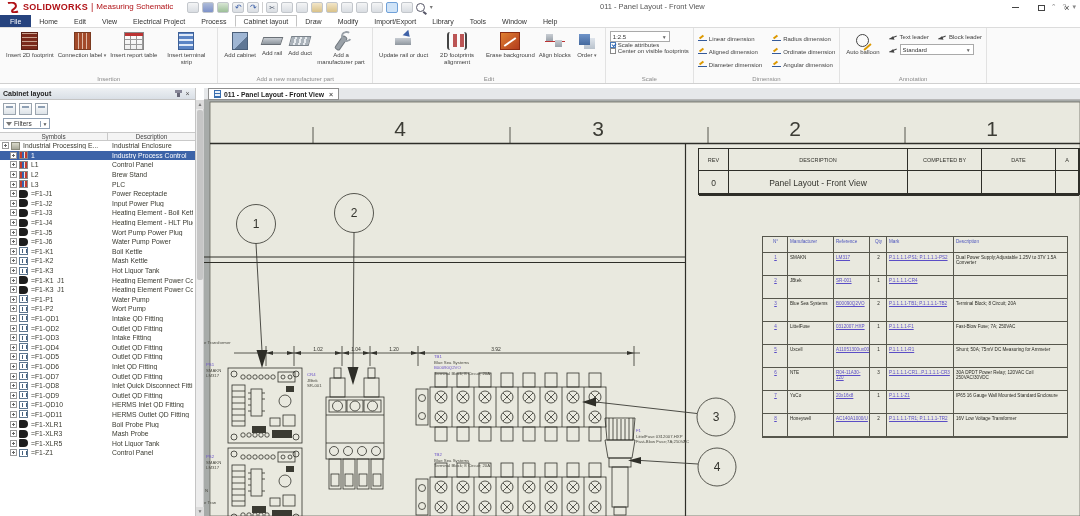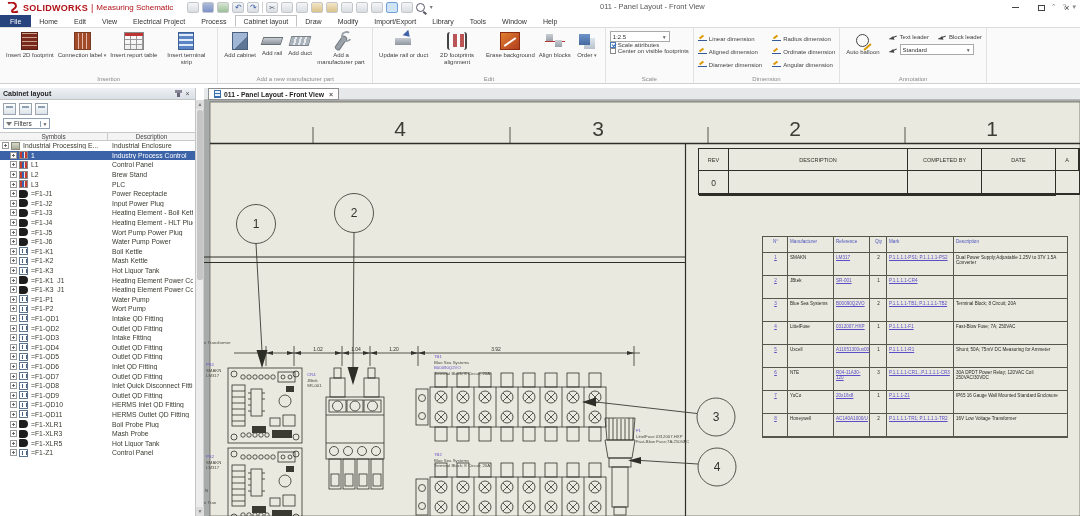--- a/index.html
+++ b/index.html
@@ -1,21 +1,21 @@
 <!DOCTYPE html>
 <html><head>
 <meta charset="utf-8">
 <style>
 *{box-sizing:border-box;margin:0;padding:0}
 html,body{width:1080px;height:516px}
 body{position:relative;overflow:hidden;background:#fff;font-family:"Liberation Sans",sans-serif;color:#333}
 
 
 .titlebar{position:absolute;left:0;top:0;width:1080px;height:15px;background:#fff;display:flex;align-items:center}
-.brand{display:flex;align-items:center;margin-left:6px;white-space:nowrap}
+.brand{display:flex;align-items:flex-start;margin-left:6px;white-space:nowrap}
 .brand .bname{font-size:9px;font-weight:bold;color:#b01116;letter-spacing:.3px;margin-left:3px}
 .brand .bsep{font-size:9px;color:#b01116;margin:0 3px}
 .brand .bprod{font-size:8px;color:#b01116}
 .qat{display:flex;align-items:center;gap:3px;margin-left:14px}
 .qicon{width:12px;height:11px;border:1px solid #c3c7cc;border-radius:2px;background:linear-gradient(#f4f5f6,#d9dde2);position:relative;font-size:8px;line-height:10px;text-align:center;color:#4a5568}
 .m-sep{width:1px;height:11px;border:none;border-radius:0;background:#d0d0d0}
 .m-undo::before{content:"\21B6";color:#3f62a8}
 .m-redo::before{content:"\21B7";color:#3f62a8}
 .m-cut::before{content:"\2702";font-size:7px}
 .m-caret{border:none;background:none;width:6px}
@@ -842,20 +842,21 @@
 </svg>
 </div>
 
 <div class="tblock">
   <div class="tcell">REV</div>
   <div class="tcell">DESCRIPTION</div>
   <div class="tcell">COMPLETED BY</div>
   <div class="tcell">DATE</div>
   <div class="tcell">A</div>
   <div class="tcell big">0</div>
+  <div class="tcell big">Panel Layout - Front View</div>
   <div class="tcell"></div>
   <div class="tcell"></div>
   <div class="tcell"></div>
 </div>
 
 <div class="bom">
   <div class="bomrow hd">
     <span class="bc no">N°</span>
     <span class="bc mf">Manufacturer</span>
     <span class="bc rf">Reference</span>

